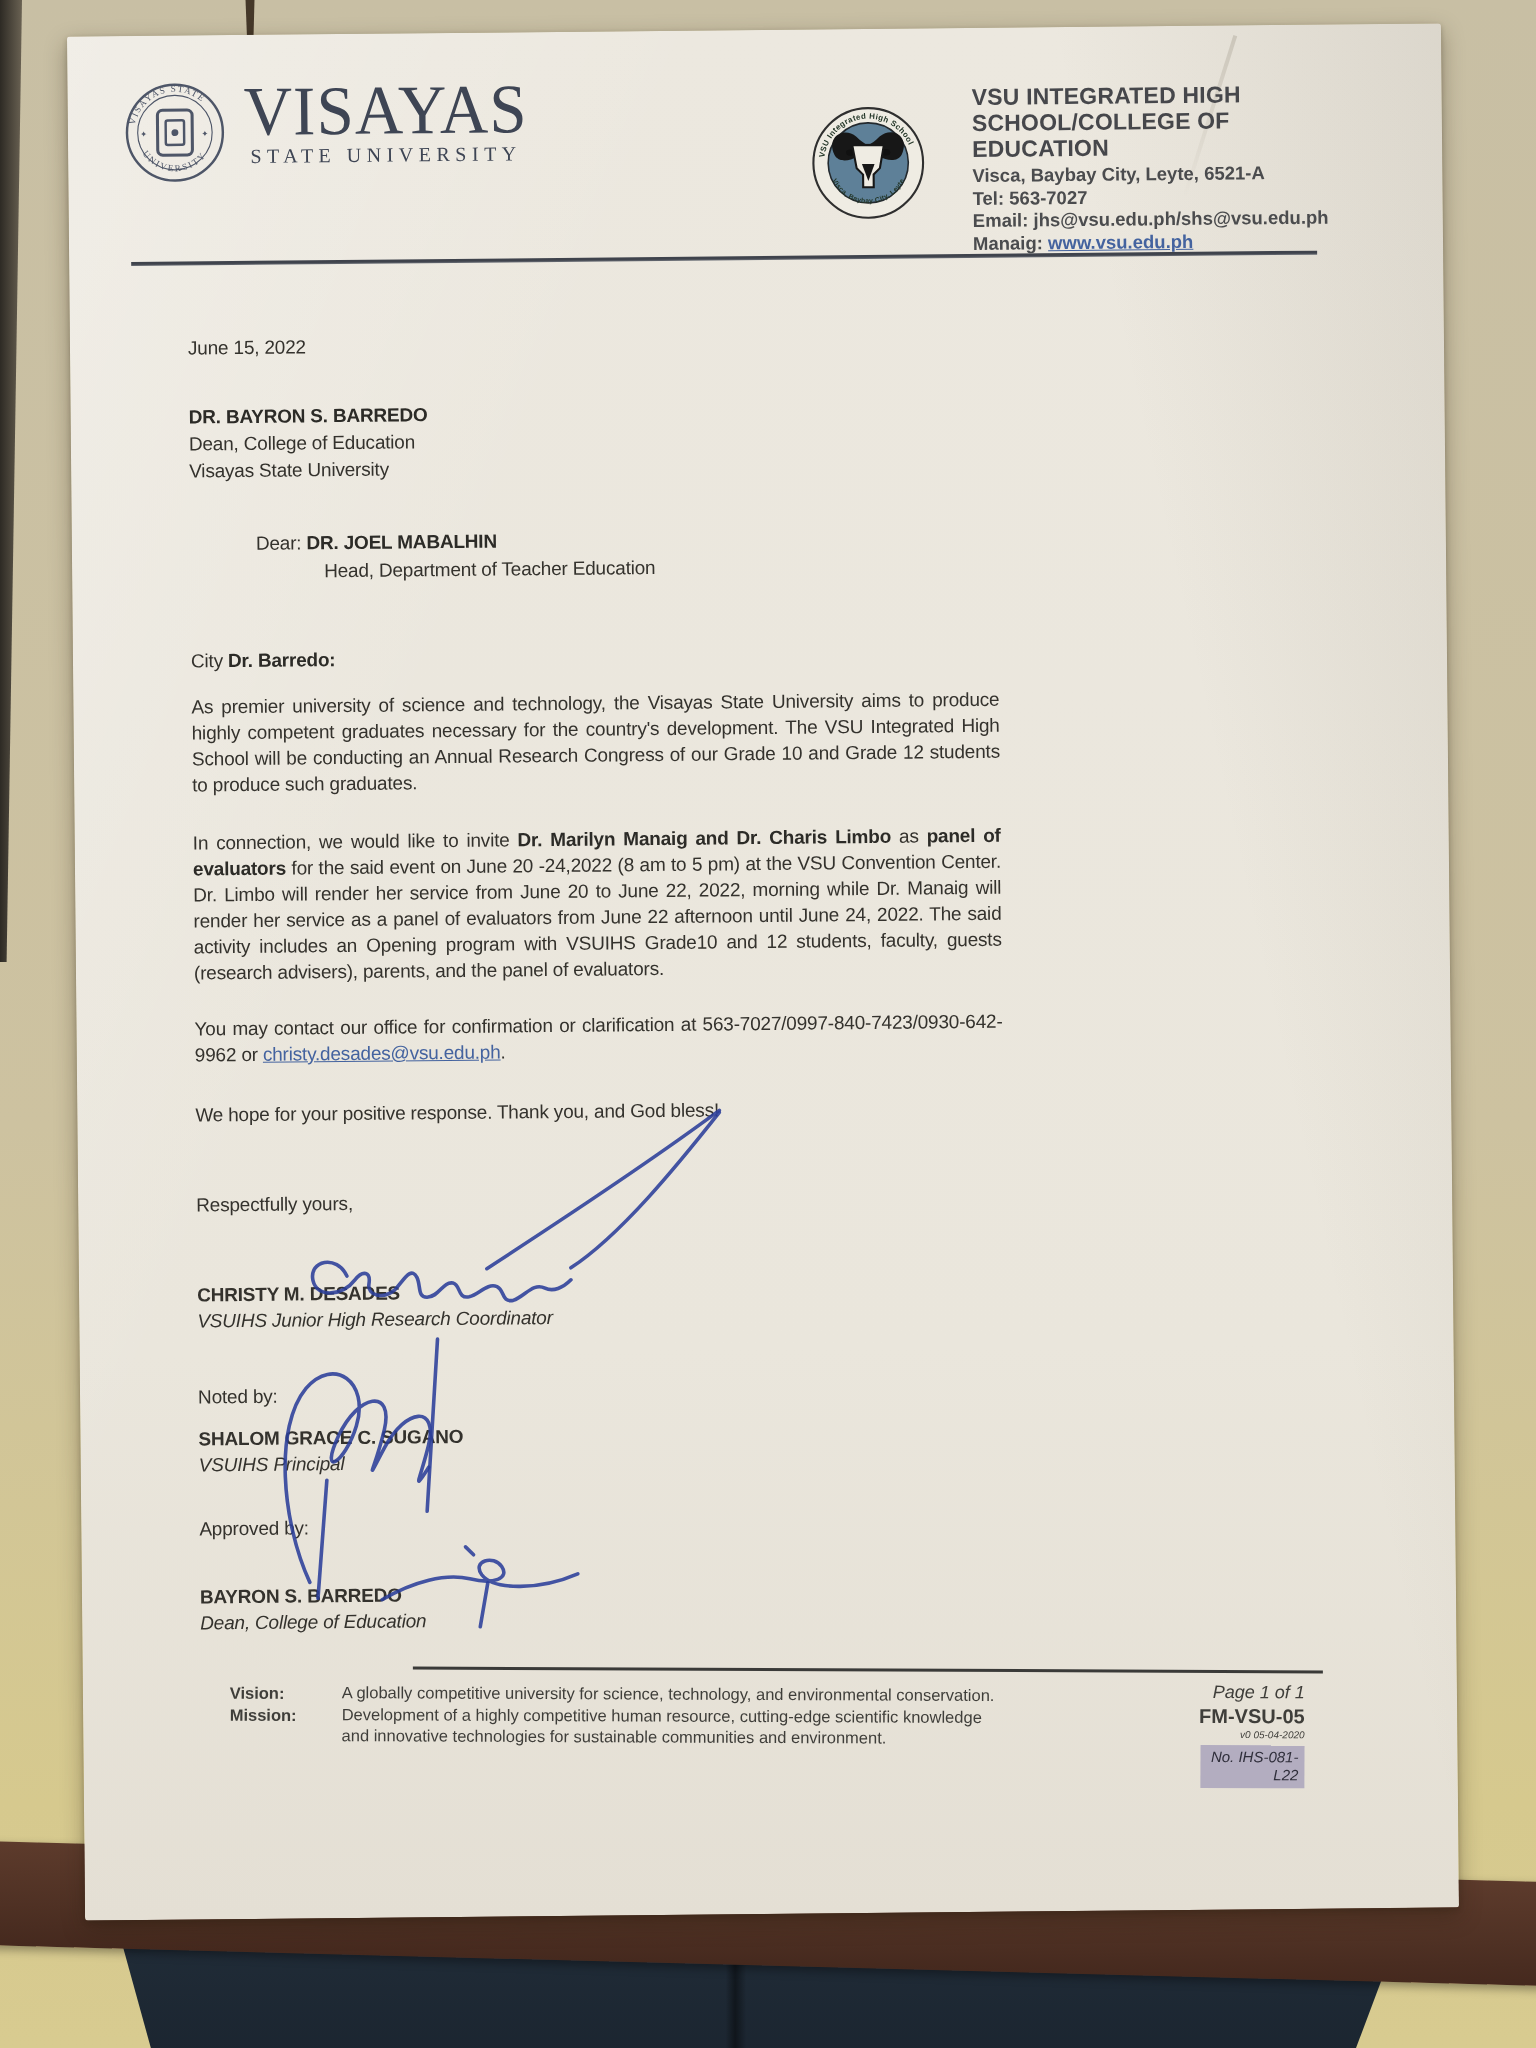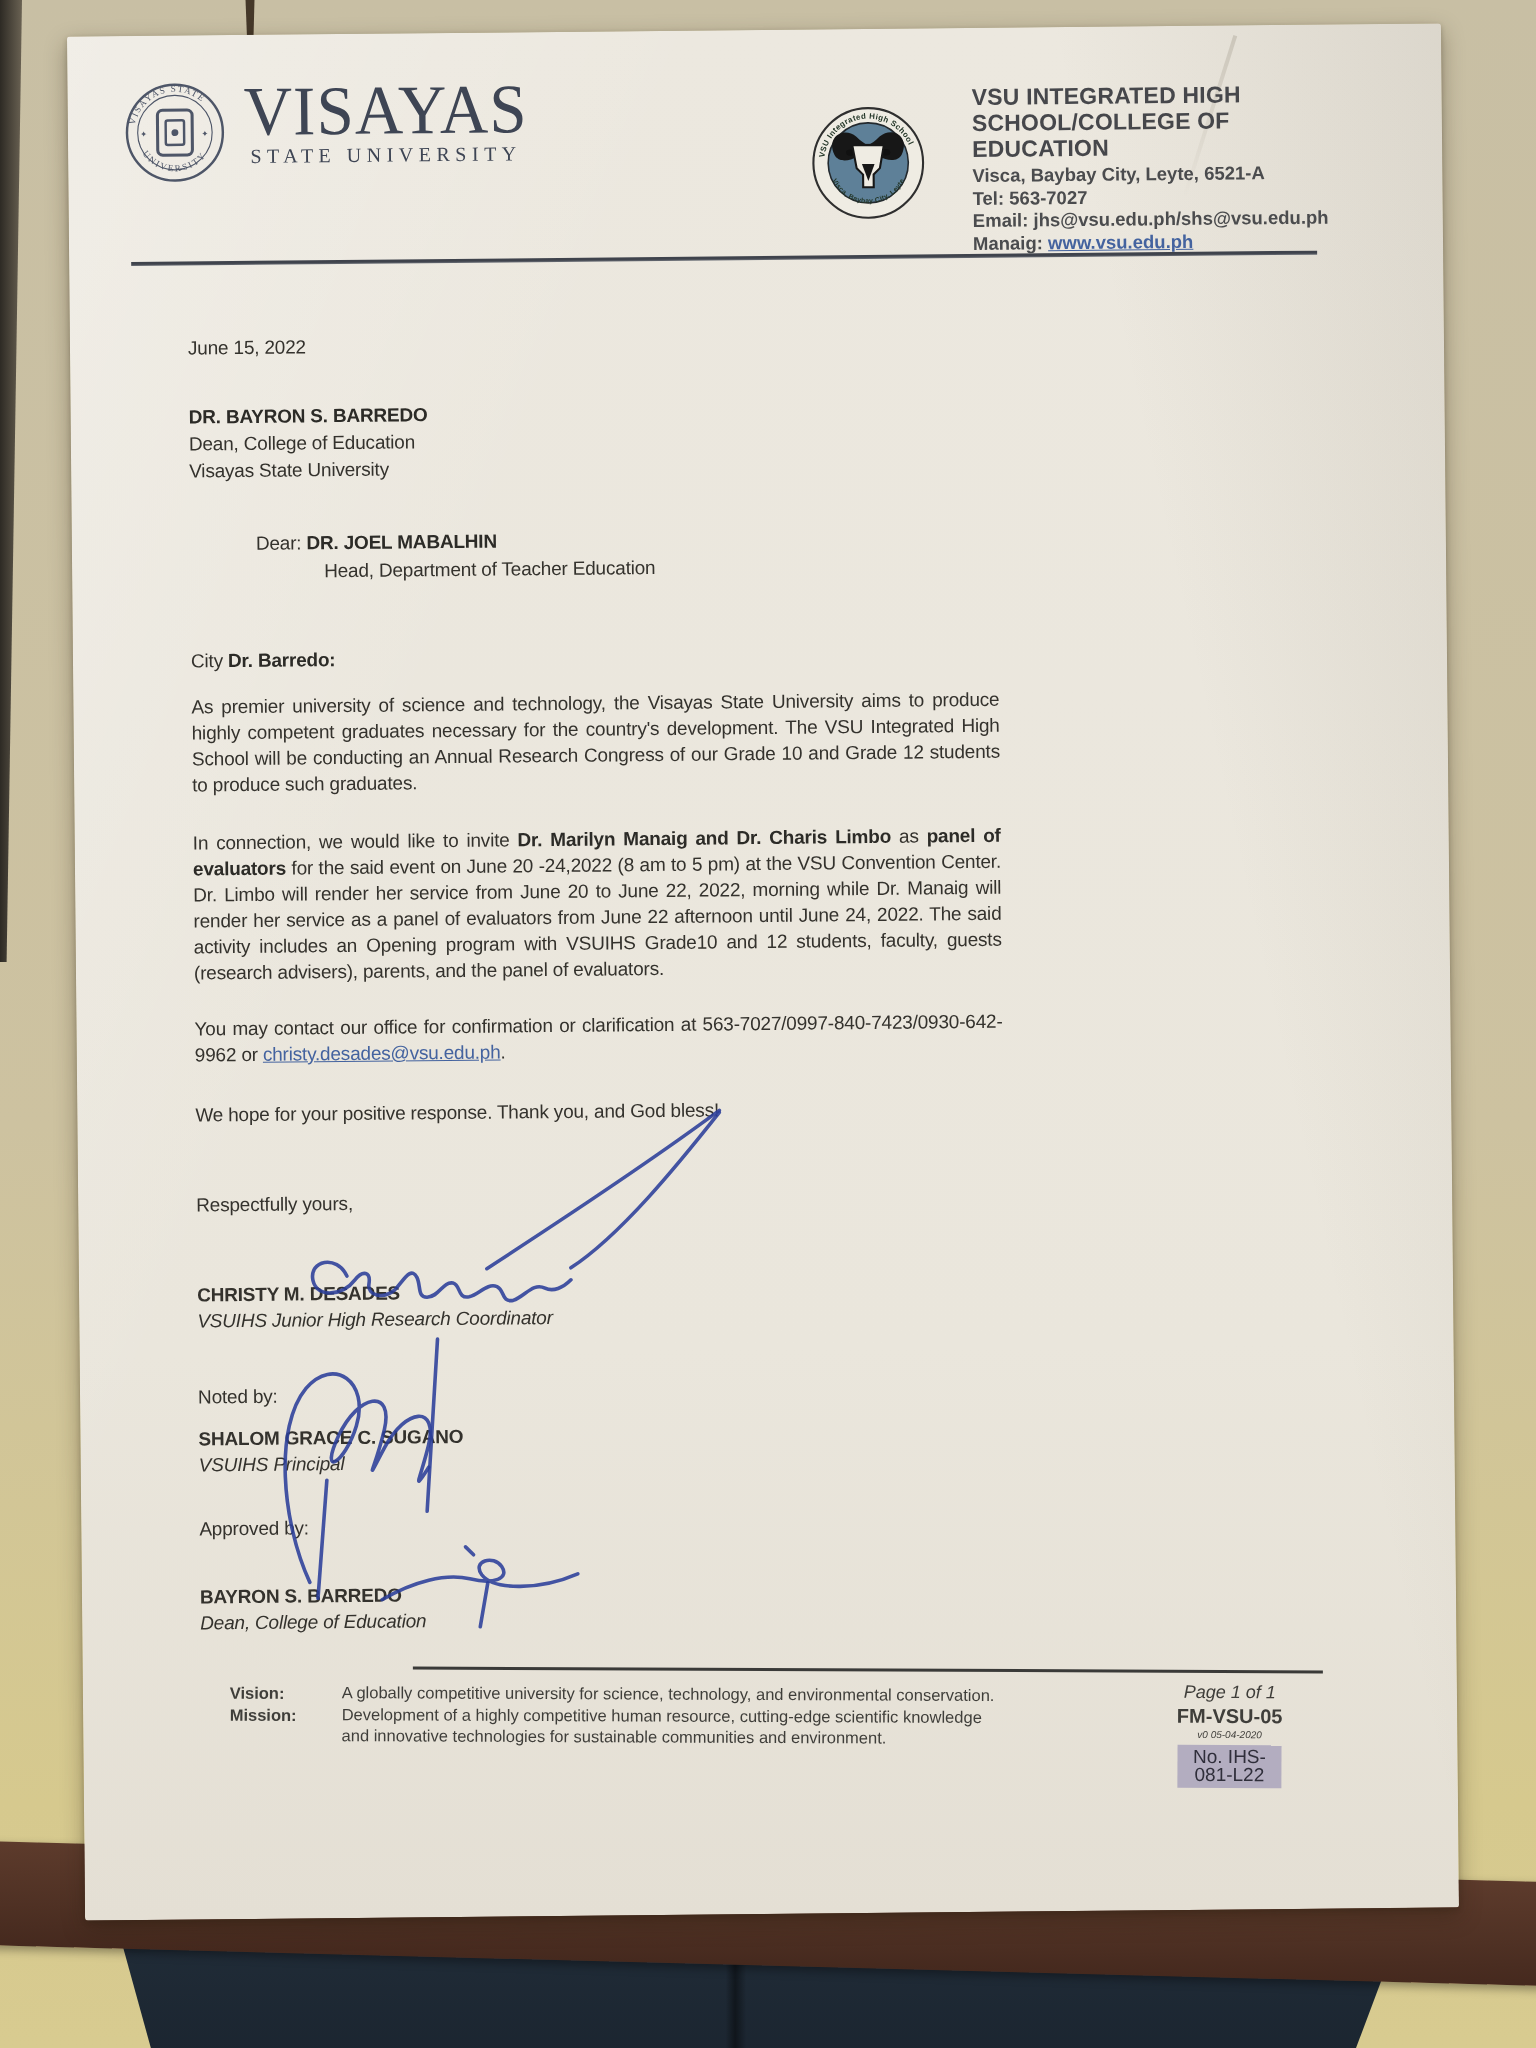--- a/index.html
+++ b/index.html
@@ -94,25 +94,25 @@
   .sig path{fill:none;stroke:#2b3f9a;stroke-width:3.6;stroke-linecap:round;stroke-linejoin:round;opacity:.88;}
   .sig-christy{left:150px;top:1072px;width:500px;height:205px;}
   .sig-sugano{left:142px;top:1296px;width:280px;height:276px;}
   .sig-barredo{left:288px;top:1506px;width:232px;height:92px;}
   
   .footer{position:absolute;left:95px;top:1652px;width:1175px;
     transform:rotate(0.8deg);color:#3f3e3a;font-size:16.5px;}
   .footer-rule{position:absolute;left:235px;top:-14px;width:910px;height:3px;background:#3a3a38;}
   .f-labels{position:absolute;left:52px;top:2px;font-weight:bold;line-height:22px;}
   .f-mission{position:absolute;left:164px;top:2px;width:780px;line-height:21.5px;}
-  .f-right{position:absolute;left:977px;top:-2px;width:150px;text-align:center;}
+  .f-right{position:absolute;left:977px;top:-2px;width:150px;text-align:right;}
   .f-page{font-style:italic;font-size:18px;}
   .f-code{font-weight:bold;font-size:20px;margin-top:2px;}
   .f-ver{font-style:italic;font-size:10px;margin-top:1px;}
-  .f-docno{display:inline-block;font-size:19px;line-height:18px;
+  .f-docno{display:inline-block;font-style:italic;font-size:15px;line-height:18px;
     background:#b3adc0;color:#2f2e3a;padding:3px 6px 4px 6px;margin-top:5px;width:92px;}
 </style>
 </head>
 <body>
 
 <div class="jeans"></div>
 <div class="table-strip"></div>
 <div class="wall-sliver"></div>
 <div class="pin"></div>
 

